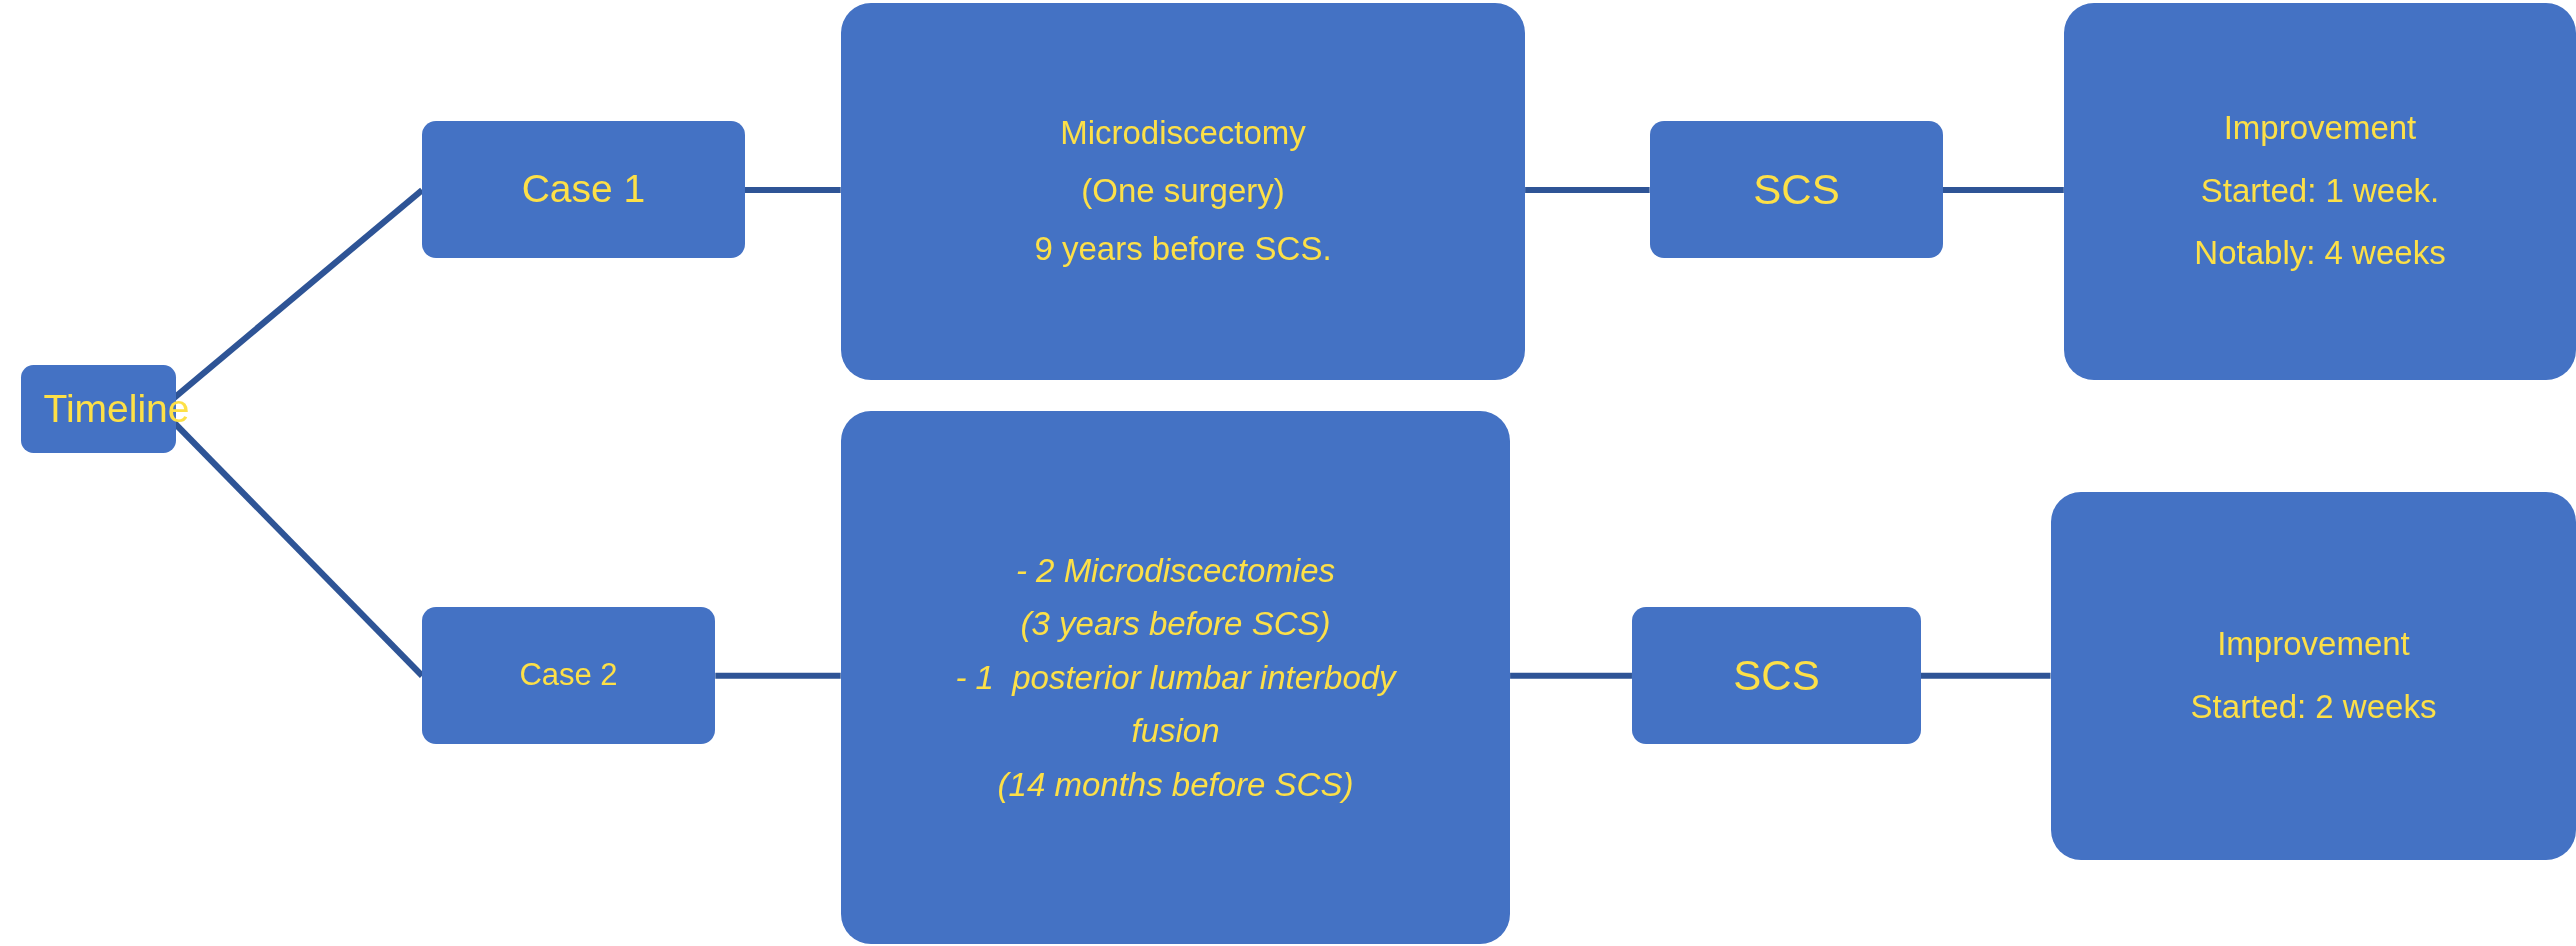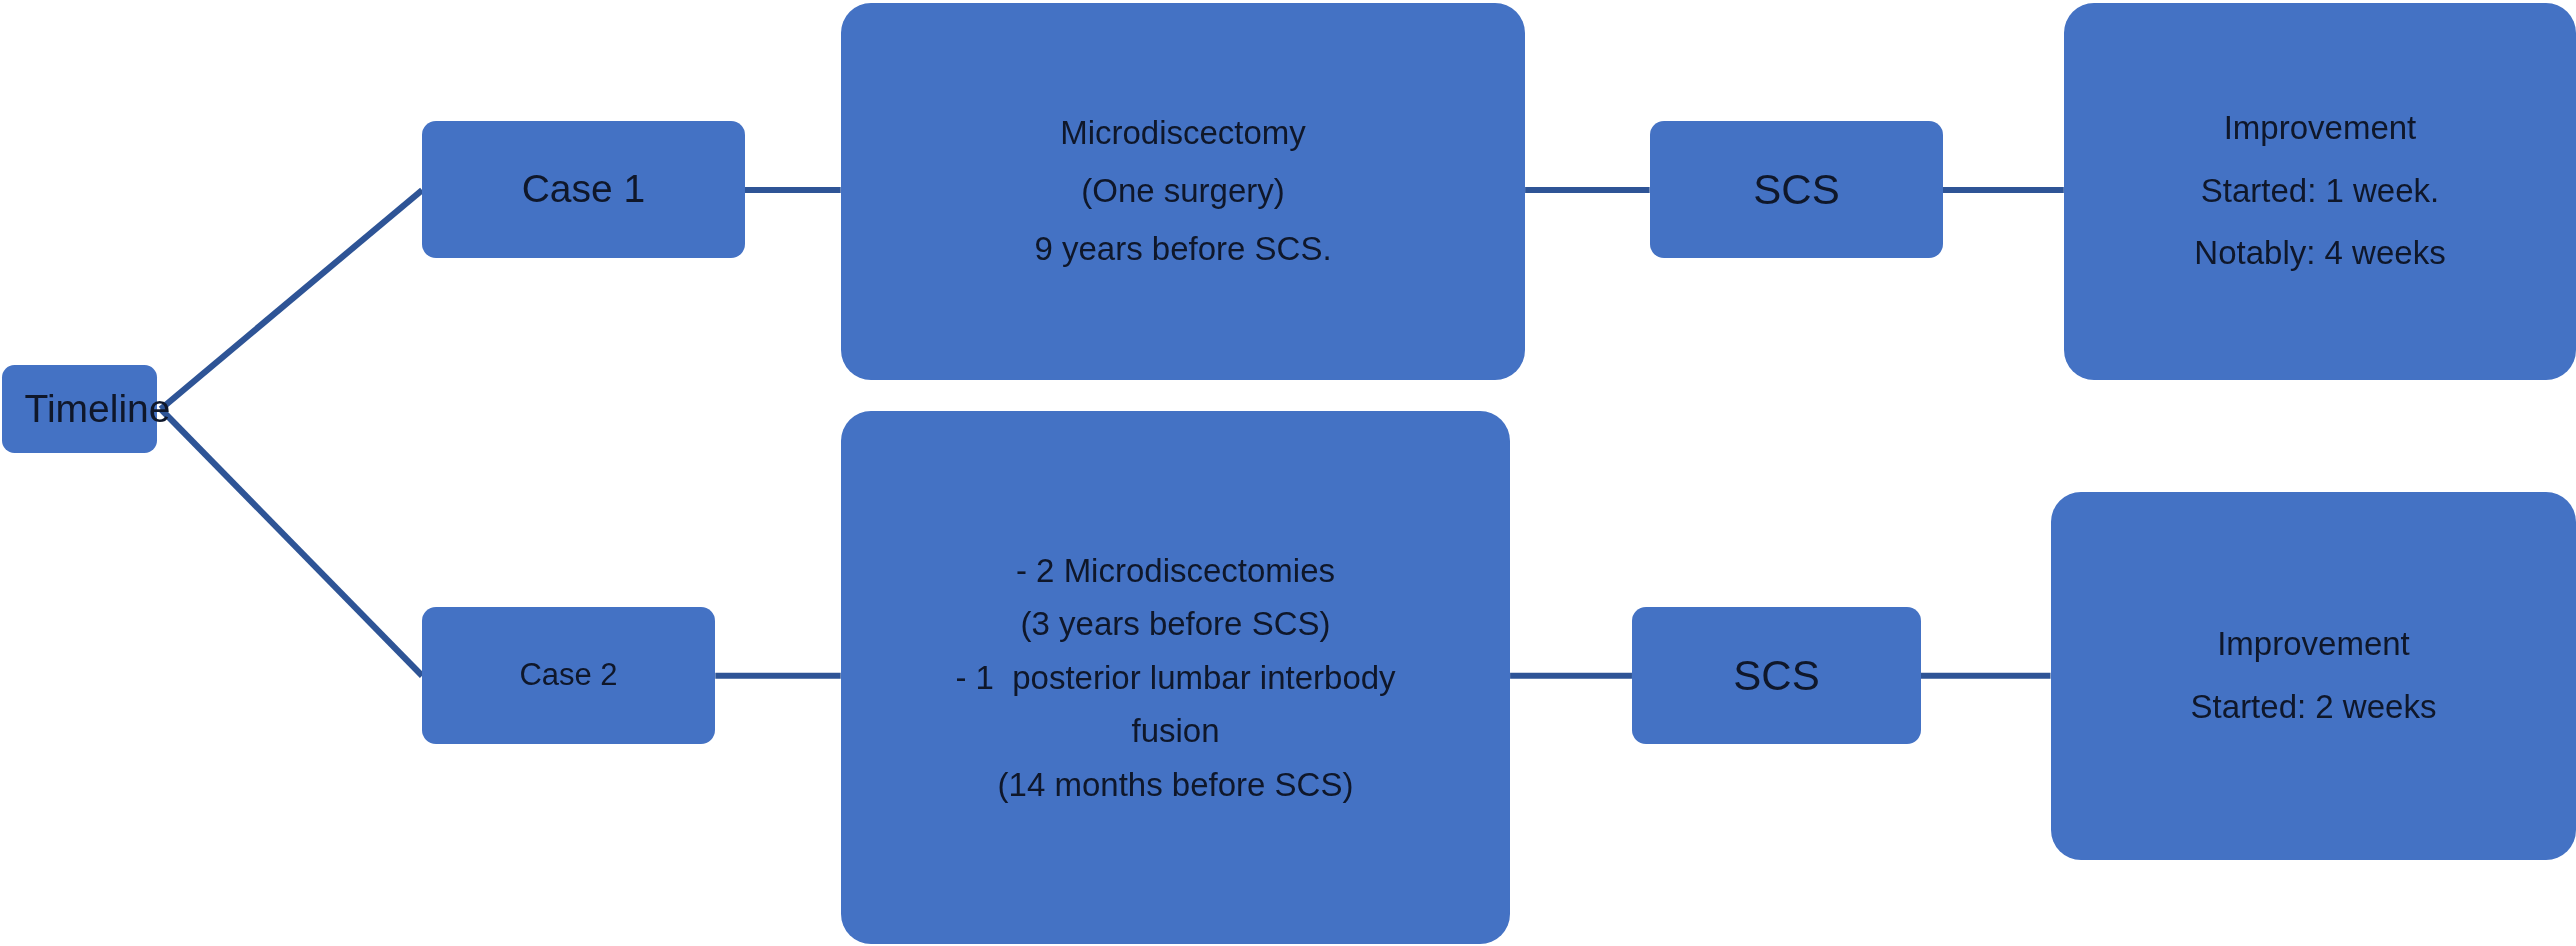--- a/index.html
+++ b/index.html
@@ -20,46 +20,46 @@
     left: 0;
     top: 0;
     width: 2576px;
     height: 947px;
     pointer-events: none;
   }
   .node {
     position: absolute;
     background: #4472C4;
     border-radius: 16px;
-    color: #0f172a;
+    color: #fde047;
     display: flex;
     flex-direction: column;
     align-items: center;
     justify-content: center;
     text-align: center;
     box-sizing: border-box;
     line-height: 1.75;
     z-index: 2;
   }
   .node .line {
     display: block;
     white-space: pre;
   }
   
-  #node-timeline   { left: 2px;    top: 365px; width: 155px; height: 88px; border-radius: 12.4px; font-size: 39px; padding-left: 36px; }
+  #node-timeline   { left: 21px;    top: 365px; width: 155px; height: 88px; border-radius: 12.4px; font-size: 39px; padding-left: 36px; }
   #node-case1      { left: 422px;  top: 121px; width: 323px; height: 137px; border-radius: 14px; font-size: 39px; }
   #node-case2      { left: 422px;  top: 607px; width: 293px; height: 137px; border-radius: 14px; font-size: 31px; }
   #node-surgery1   { left: 841px;  top: 2.6px;   width: 684px; height: 377px; border-radius: 30px; font-size: 33px; }
   #node-surgery2   { left: 841px;  top: 411px; width: 669px; height: 533px; border-radius: 30px; font-size: 33px; }
   #node-scs1       { left: 1650px; top: 121px; width: 293px; height: 137px; border-radius: 14px; font-size: 42px; }
   #node-scs2       { left: 1632px; top: 607px; width: 289px; height: 137px; border-radius: 14px; font-size: 42px; }
   #node-improve1   { left: 2064px; top: 2.6px;   width: 512px; height: 377px; border-radius: 30px; font-size: 33px; }
   #node-improve2   { left: 2051px; top: 492px; width: 525px; height: 368px; border-radius: 30px; font-size: 33px; }
 
-  #node-surgery2 .line { line-height: 1.62; }
+  #node-surgery2 .line { line-height: 1.62; font-style: italic; }
   #node-improve1 .line, #node-improve2 .line { line-height: 1.9; }
 </style>
 </head>
 <body>
 
 <div id="canvas">
 
   <svg class="connectors" viewBox="0 0 2917 1072" width="2576" height="947" xmlns="http://www.w3.org/2000/svg">
 
     <line x1="182" y1="463" x2="478" y2="215" stroke="#2E5496" stroke-width="7"></line>

